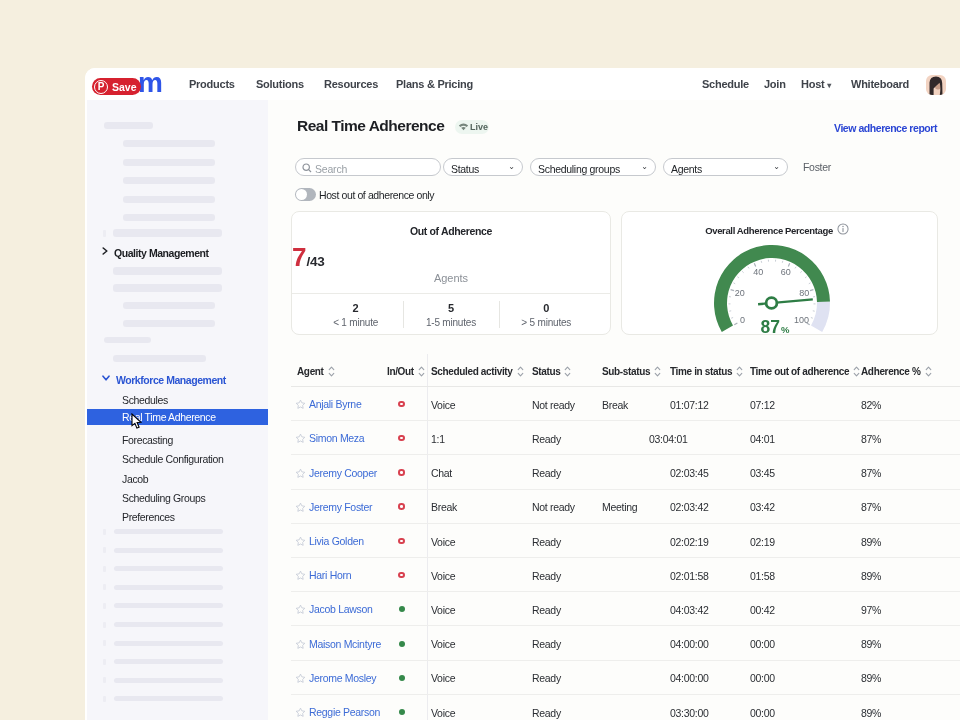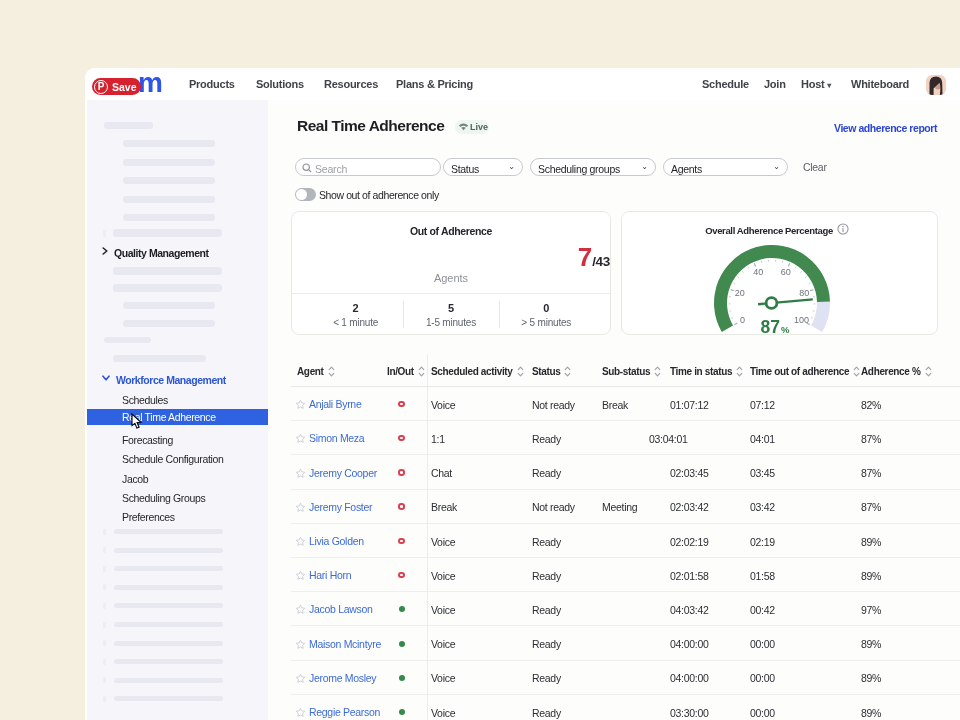--- a/index.html
+++ b/index.html
@@ -26,21 +26,21 @@
 .ddtext { position:absolute; left:7px; top:3.5px; color:#212428; font-weight:500; font-size:10.5px; letter-spacing:-0.3px; }
 .ddcar { position:absolute; right:7px; top:3px; color:#3a3d42; font-size:8px; }
 .clear { position:absolute; left:535px; top:61px; font-size:10.5px; color:#5b6067; letter-spacing:-0.3px; }
 .toggle { position:absolute; left:27px; top:88px; width:21px; height:13px; background:#b1b6bd; border-radius:7px; }
 .knob { position:absolute; left:1px; top:1px; width:11px; height:11px; background:#fff; border-radius:50%; }
 .tlabel { position:absolute; left:51px; top:89px; font-size:10.5px; font-weight:500; color:#1e2125; letter-spacing:-0.4px; }
 .card { position:absolute; top:111px; background:#fff; border:1px solid #e9e9e4; border-radius:8px; }
 .card1 { left:23px; width:320px; height:124px; }
 .card2 { left:353px; width:317px; height:124px; }
 .ctitle { position:absolute; width:100%; text-align:center; top:13px; font-size:10.5px; font-weight:700; color:#23252a; letter-spacing:-0.35px; }
-.bignum { position:absolute; width:100%; text-align:right; top:30px; }
+.bignum { position:absolute; width:100%; text-align:left; top:30px; }
 .bignum .seven { font-size:26px; font-weight:700; color:#cf2f3e; }
 .bignum .denom { font-size:13.5px; font-weight:700; color:#27292e; letter-spacing:-0.3px; }
 .agents { position:absolute; width:100%; text-align:center; top:60px; font-size:11px; color:#8b9097; }
 .hdiv { position:absolute; left:0; top:81px; width:100%; height:1px; background:#ebebe7; }
 .col3 { position:absolute; top:81px; left:16px; width:286px; height:43px; }
 .c3 { position:absolute; top:0; width:95.3px; text-align:center; }
 .c3 .n { display:block; margin-top:9px; font-size:11px; font-weight:700; color:#27292e; }
 .c3 .l { display:block; margin-top:3px; font-size:10px; color:#5f646d; letter-spacing:-0.2px; }
 .vdiv { position:absolute; top:8px; width:1px; height:27px; background:#e6e6e2; }
 .pct { font-weight:700; fill:#2e7d45; }
@@ -155,25 +155,25 @@
         <span class="ddcar">⌄</span>
       </div>
     <div class="inputbox" style="left:262px;width:126px">
         <span class="ddtext">Scheduling groups</span>
         <span class="ddcar">⌄</span>
       </div>
     <div class="inputbox" style="left:395px;width:125px">
         <span class="ddtext">Agents</span>
         <span class="ddcar">⌄</span>
       </div>
-    <div class="clear">Clear</div>
+    <div class="clear">Foster</div>
     <div class="toggle">
         <div class="knob"></div>
       </div>
-    <div class="tlabel">Show out of adherence only</div>
+    <div class="tlabel">Host out of adherence only</div>
     <div class="card card1">
       <div class="ctitle">Out of Adherence</div>
       <div class="bignum"><span class="seven">7</span><span class="denom">/43</span></div>
       <div class="agents">Agents</div>
       <div class="hdiv"></div>
       <div class="col3">
         <div class="c3" style="left:0">
             <span class="n">2</span>
             <span class="l">&lt; 1 minute</span>
           </div>

